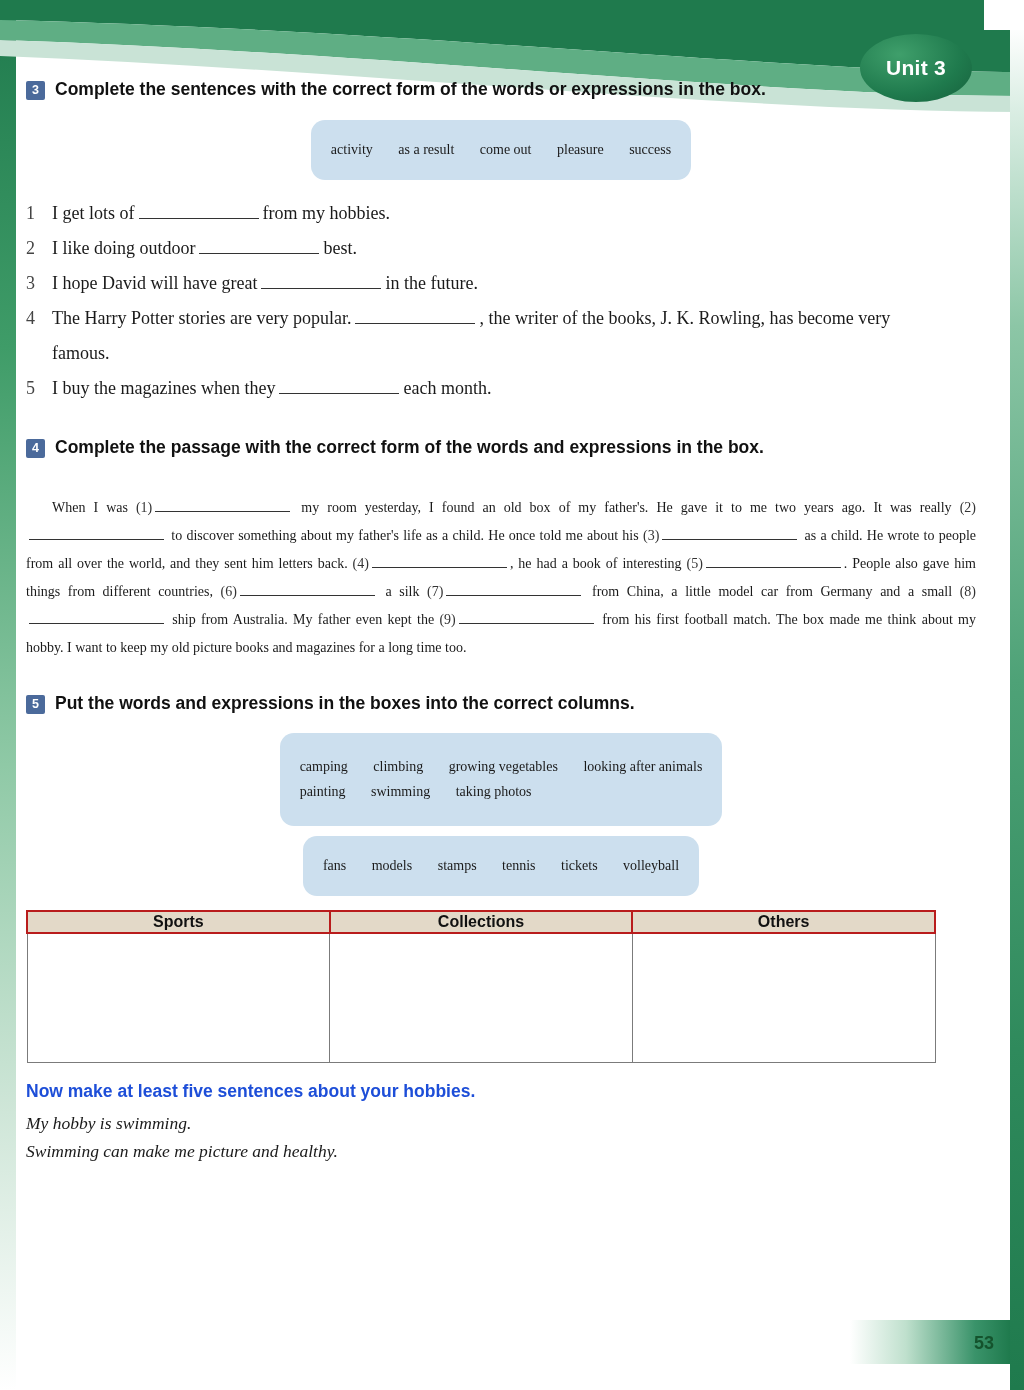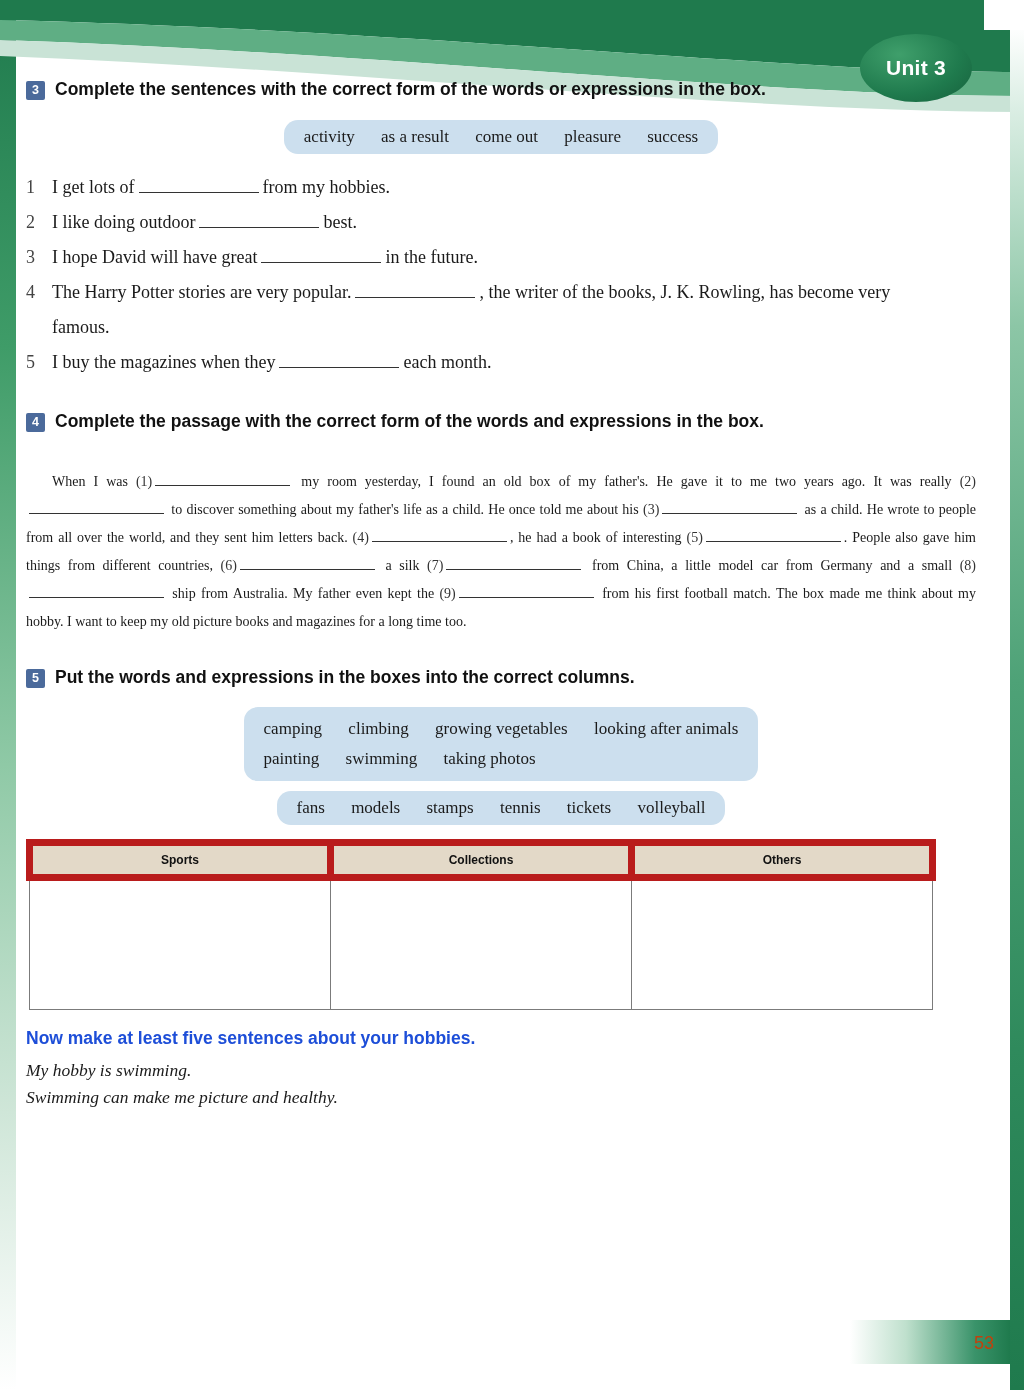--- a/index.html
+++ b/index.html
@@ -59,23 +59,23 @@
   }
   .footer-band {
     position: absolute;
     right: 14px; bottom: 26px;
     width: 160px; height: 44px;
     background: linear-gradient(to right, #ffffff 0%, #bfe0cd 35%, #3a936a 78%, #1f7a4d 100%);
   }
   .page-number {
     position: absolute;
     right: 30px; bottom: 36px;
-    color: #c2410c;
-    font-family: "Liberation Sans", sans-serif;
-    font-weight: normal;
+    color: #14532d;
+    font-family: "Liberation Sans", sans-serif;
+    font-weight: bold;
     font-size: 18px;
     z-index: 4;
   }
 
   
   .content {
     position: absolute;
     left: 26px;
     top: 78px;
     width: 950px;
@@ -104,24 +104,24 @@
     display: inline-flex;
     align-items: center;
     justify-content: center;
     border-radius: 2px;
   }
   .ex-title { max-width: 790px; }
 
   .wordbox {
     background: #ccdfee;
     border-radius: 14px;
-    padding: 7px 20px;
+    padding: 22px 20px;
     display: inline-block;
     font-family: "Liberation Serif", serif;
-    font-size: 17px;
+    font-size: 14px;
     color: #1a1a1a;
   }
   .wordbox span { margin-right: 22px; white-space: nowrap; }
   .wordbox span:last-child { margin-right: 0; }
 
   .center { text-align: center; }
 
   .q-list { margin-top: 16px; }
   .q-item {
     display: flex;
@@ -159,26 +159,26 @@
   .pnum { color: #333333; }
 
   table.columns {
     margin-top: 14px;
     border-collapse: collapse;
     width: 910px;
     table-layout: fixed;
   }
   table.columns th {
     background: #e3d9c8;
-    border: 7px solid #b91c1c;
-    font-family: "Liberation Sans", sans-serif;
-    font-size: 12px;
+    border: 2px solid #b91c1c;
+    font-family: "Liberation Sans", sans-serif;
+    font-size: 16px;
     font-weight: bold;
     color: #111111;
-    padding: 7px 0;
+    padding: 1px 0;
   }
   table.columns td {
     border: 1px solid #7b7b7b;
     height: 126px;
   }
 
   .now-make {
     margin-top: 18px;
     font-family: "Liberation Sans", sans-serif;
     font-weight: bold;

